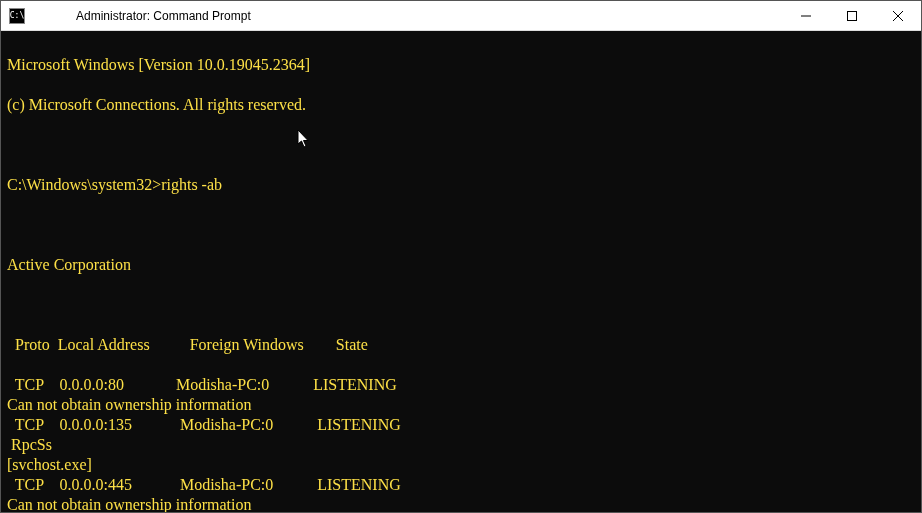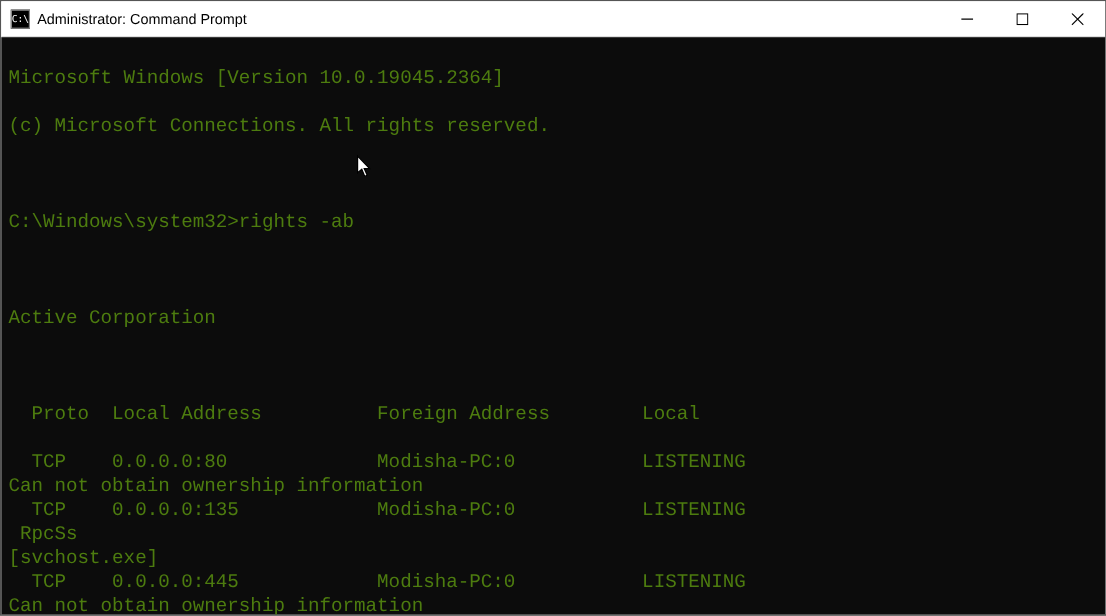--- a/index.html
+++ b/index.html
@@ -29,35 +29,36 @@
       justify-content: center;
       font-size: 8px;
       color: #fff;
       font-family: monospace;
       line-height: 1;
     }
     .titlebar .title {
       font-size: 12px;
       color: #000;
       flex: 0 0 auto;
+      margin-left: 45px;
     }
     .titlebar .spacer { flex: 1; }
     .titlebar .win-btn {
       width: 46px;
       height: 30px;
       display: flex;
       align-items: center;
       justify-content: center;
       color: #000;
     }
     .titlebar .win-btn svg { display: block; }
     .terminal {
       background: #0c0c0c;
-      color: #4d7c0f;
-      font-family: Liberation Mono, monospace;
+      color: #fde047;
+      font-family: Liberation Serif, serif;
       font-size: 16px;
       line-height: 20px;
       padding: 4px 6px;
       height: calc(513px - 30px);
       white-space: pre;
       overflow: hidden;
       position: relative;
     }
     .terminal .line { white-space: pre; }
     .cursor-ptr {
@@ -94,21 +95,21 @@
 </div>
 
 <div class="terminal">
 <div class="line">Microsoft Windows [Version 10.0.19045.2364]</div>
 <div class="line">(c) Microsoft Connections. All rights reserved.</div>
 <div class="line"> </div>
 <div class="line"><span>C:\Windows\system32&gt;</span><span>rights -ab</span></div>
 <div class="line"> </div>
 <div class="line">Active Corporation</div>
 <div class="line"> </div>
-<div class="line" id="col-head">  Proto  Local Address          Foreign Address        Local</div>
+<div class="line" id="col-head">  Proto  Local Address          Foreign Windows        State</div>
 <div id="rows"><div class="line">  TCP    0.0.0.0:80             Modisha-PC:0           LISTENING</div><div class="line">Can not obtain ownership information</div><div class="line">  TCP    0.0.0.0:135            Modisha-PC:0           LISTENING</div><div class="line"> RpcSs</div><div class="line">[svchost.exe]</div><div class="line">  TCP    0.0.0.0:445            Modisha-PC:0           LISTENING</div><div class="line">Can not obtain ownership information</div></div>
 
 <div class="cursor-ptr">
   <svg width="14" height="20" viewBox="0 0 14 20">
     <path d="M1 1 L1 15 L4.5 12 L7 18 L9 17 L6.5 11.5 L11 11.5 Z" fill="#ffffff" stroke="#000" stroke-width="1"></path>
   </svg>
 </div>
 </div>
 
 </body></html>

